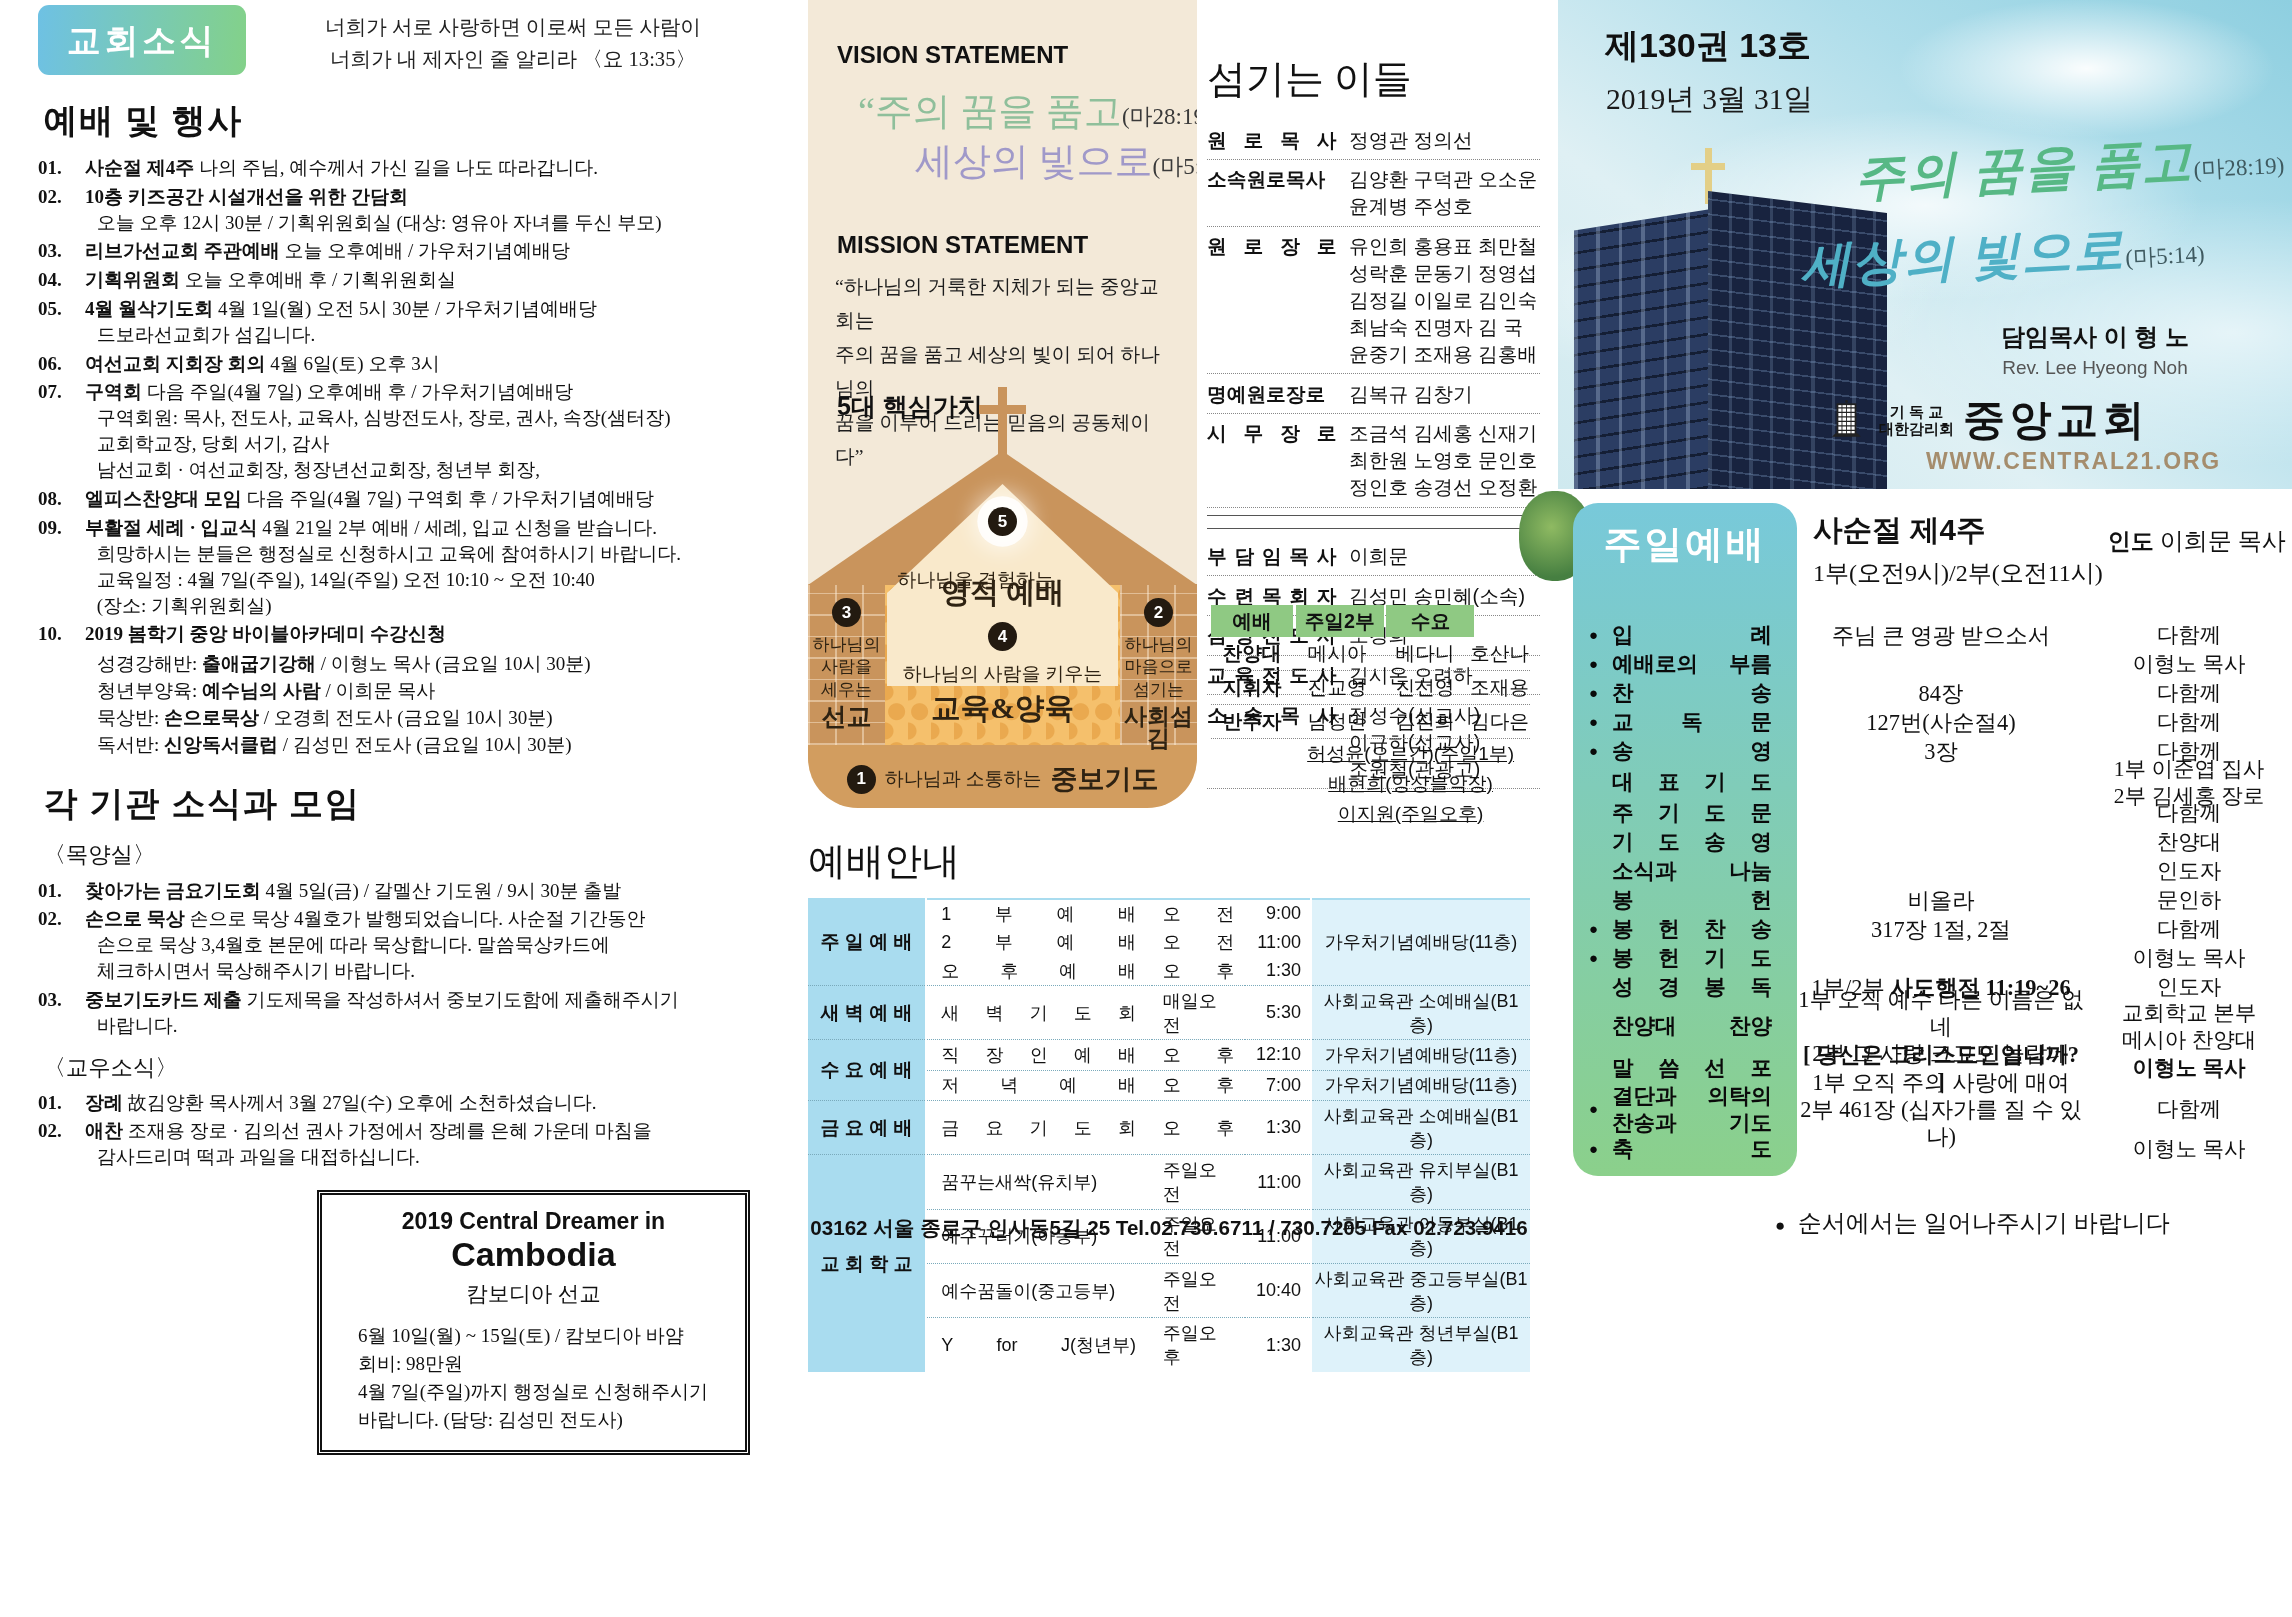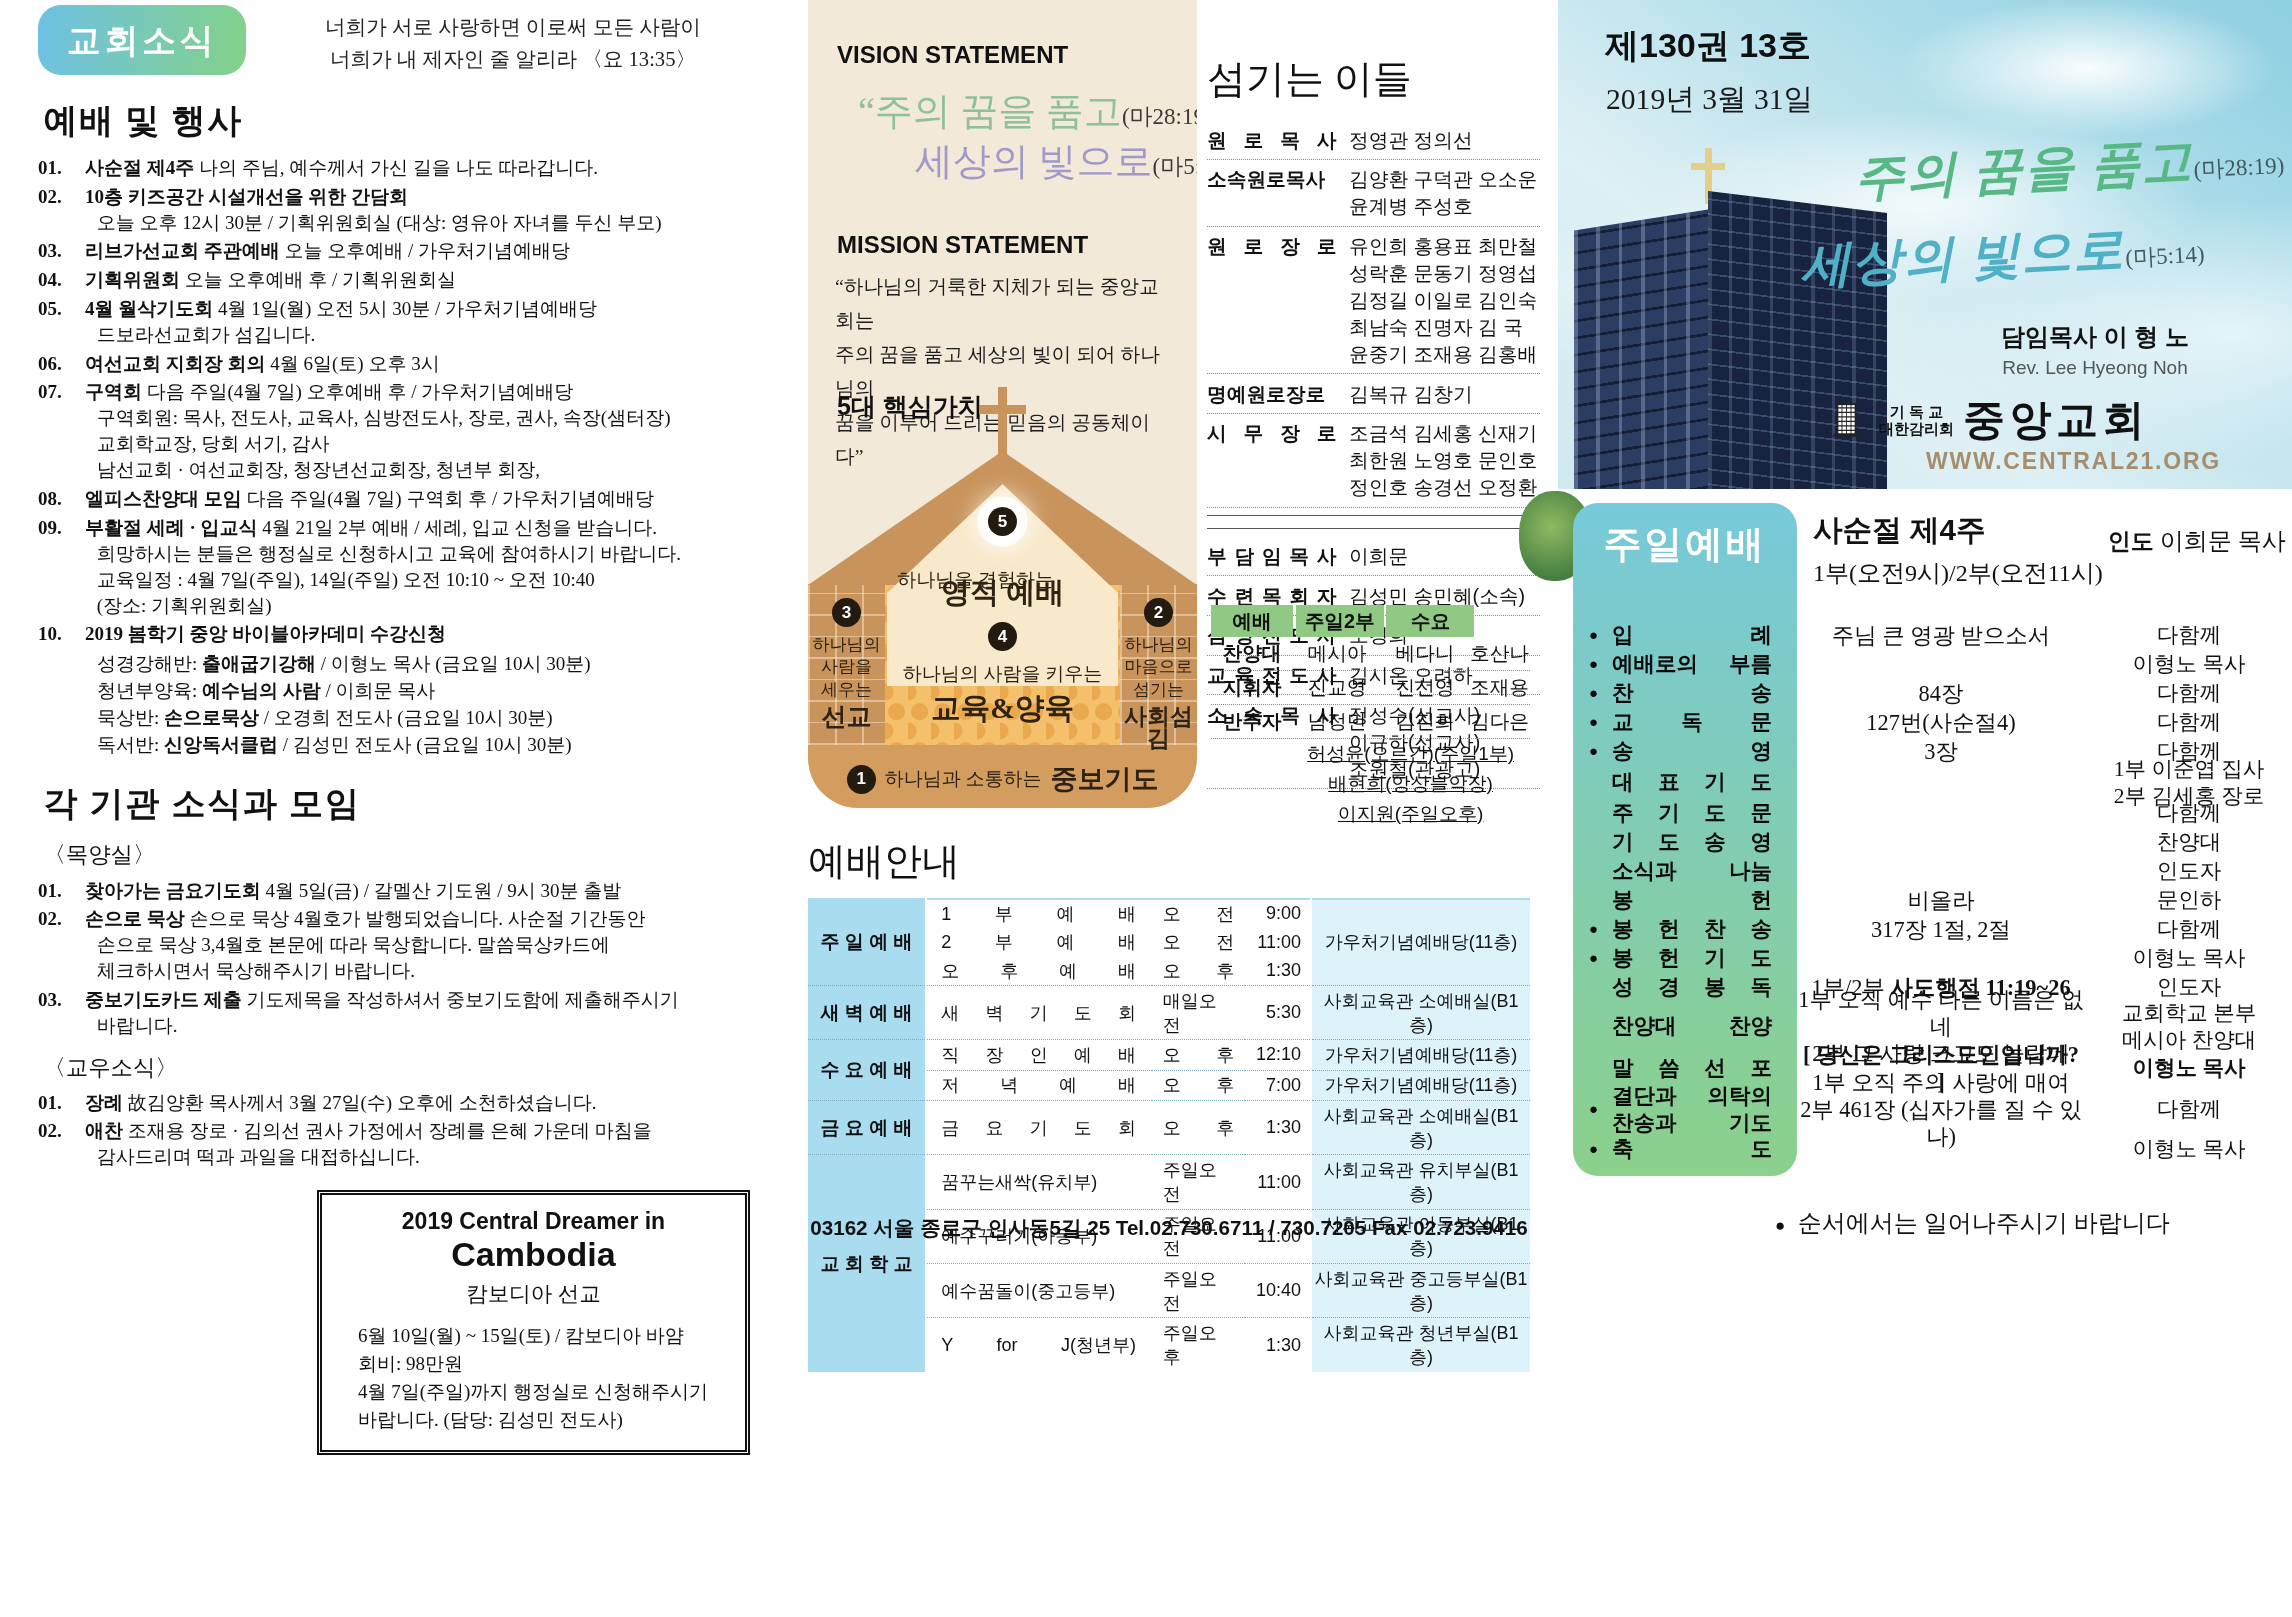--- a/index.html
+++ b/index.html
@@ -5,21 +5,21 @@
   html,body{margin:0;padding:0;background:#fff;}
   body{width:2293px;height:1617px;overflow:hidden;font-family:"Liberation Serif","DejaVu Serif",serif;color:#111;}
   .page{position:relative;width:2293px;height:1617px;background:#fff;}
   b{font-weight:bold;}
   .sans{font-family:"Liberation Sans","DejaVu Sans",sans-serif;}
   .j{text-align:justify;text-align-last:justify;display:block;}
 
   
   .col-left{position:absolute;left:38px;top:5.4px;width:718px;}
   .badge-row{display:flex;align-items:flex-start;}
-  .badge{width:208px;height:70px;border-radius:23px;background:linear-gradient(95deg,#6ec1e4,#83d189);
+  .badge{width:208px;height:70px;border-radius:11px;background:linear-gradient(95deg,#6ec1e4,#83d189);
          color:#fff;font:bold 34px/70px "Liberation Sans",sans-serif;text-align:center;letter-spacing:3.6px;}
   .verse{margin-left:52px;margin-top:5.4px;width:430px;text-align:center;font-size:20.6px;line-height:32px;color:#222;}
   h1.sec{font-size:34px;font-weight:bold;letter-spacing:1.8px;margin:23px 0 10.7px 5.4px;}
   .item{padding-left:57px;font-size:19px;line-height:26px;margin-bottom:2.7px;}
   .item .no{display:inline-block;width:47px;margin-left:-57px;font-weight:bold;}
   .item .sub{margin-left:1.8px;}
   .acad{padding-left:59px;font-size:19px;line-height:27px;}
   .grp-label{font-size:22.4px;margin:12.5px 0 7.2px 5.4px;}
   .cbox{margin:19.7px 0 0 279px;width:423px;border:5.4px double #111;padding:12.5px 0 16px;}
   .cbox .ct{ text-align:center;font-size:23px;font-weight:bold;}

